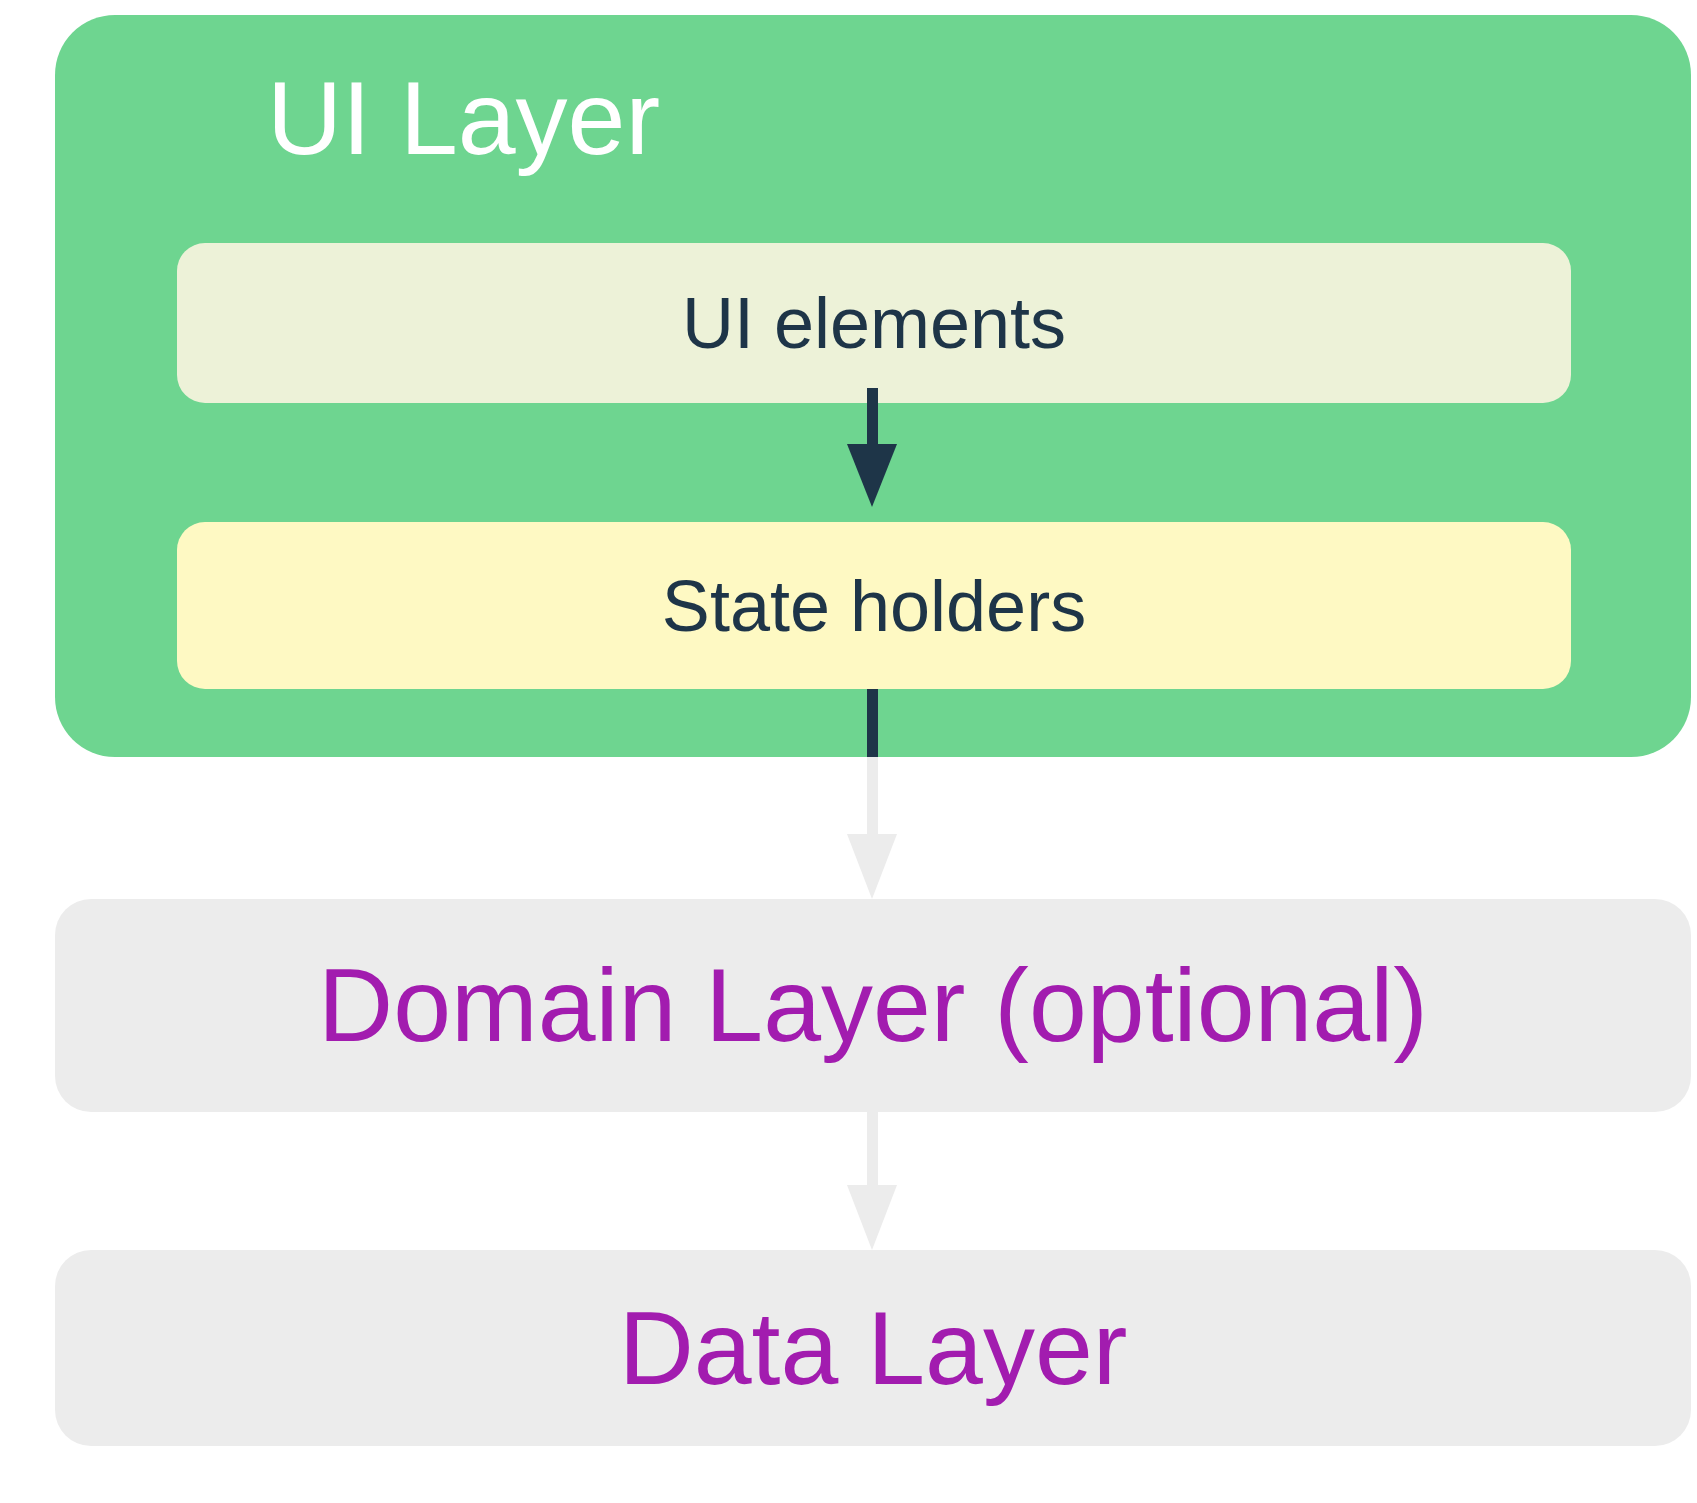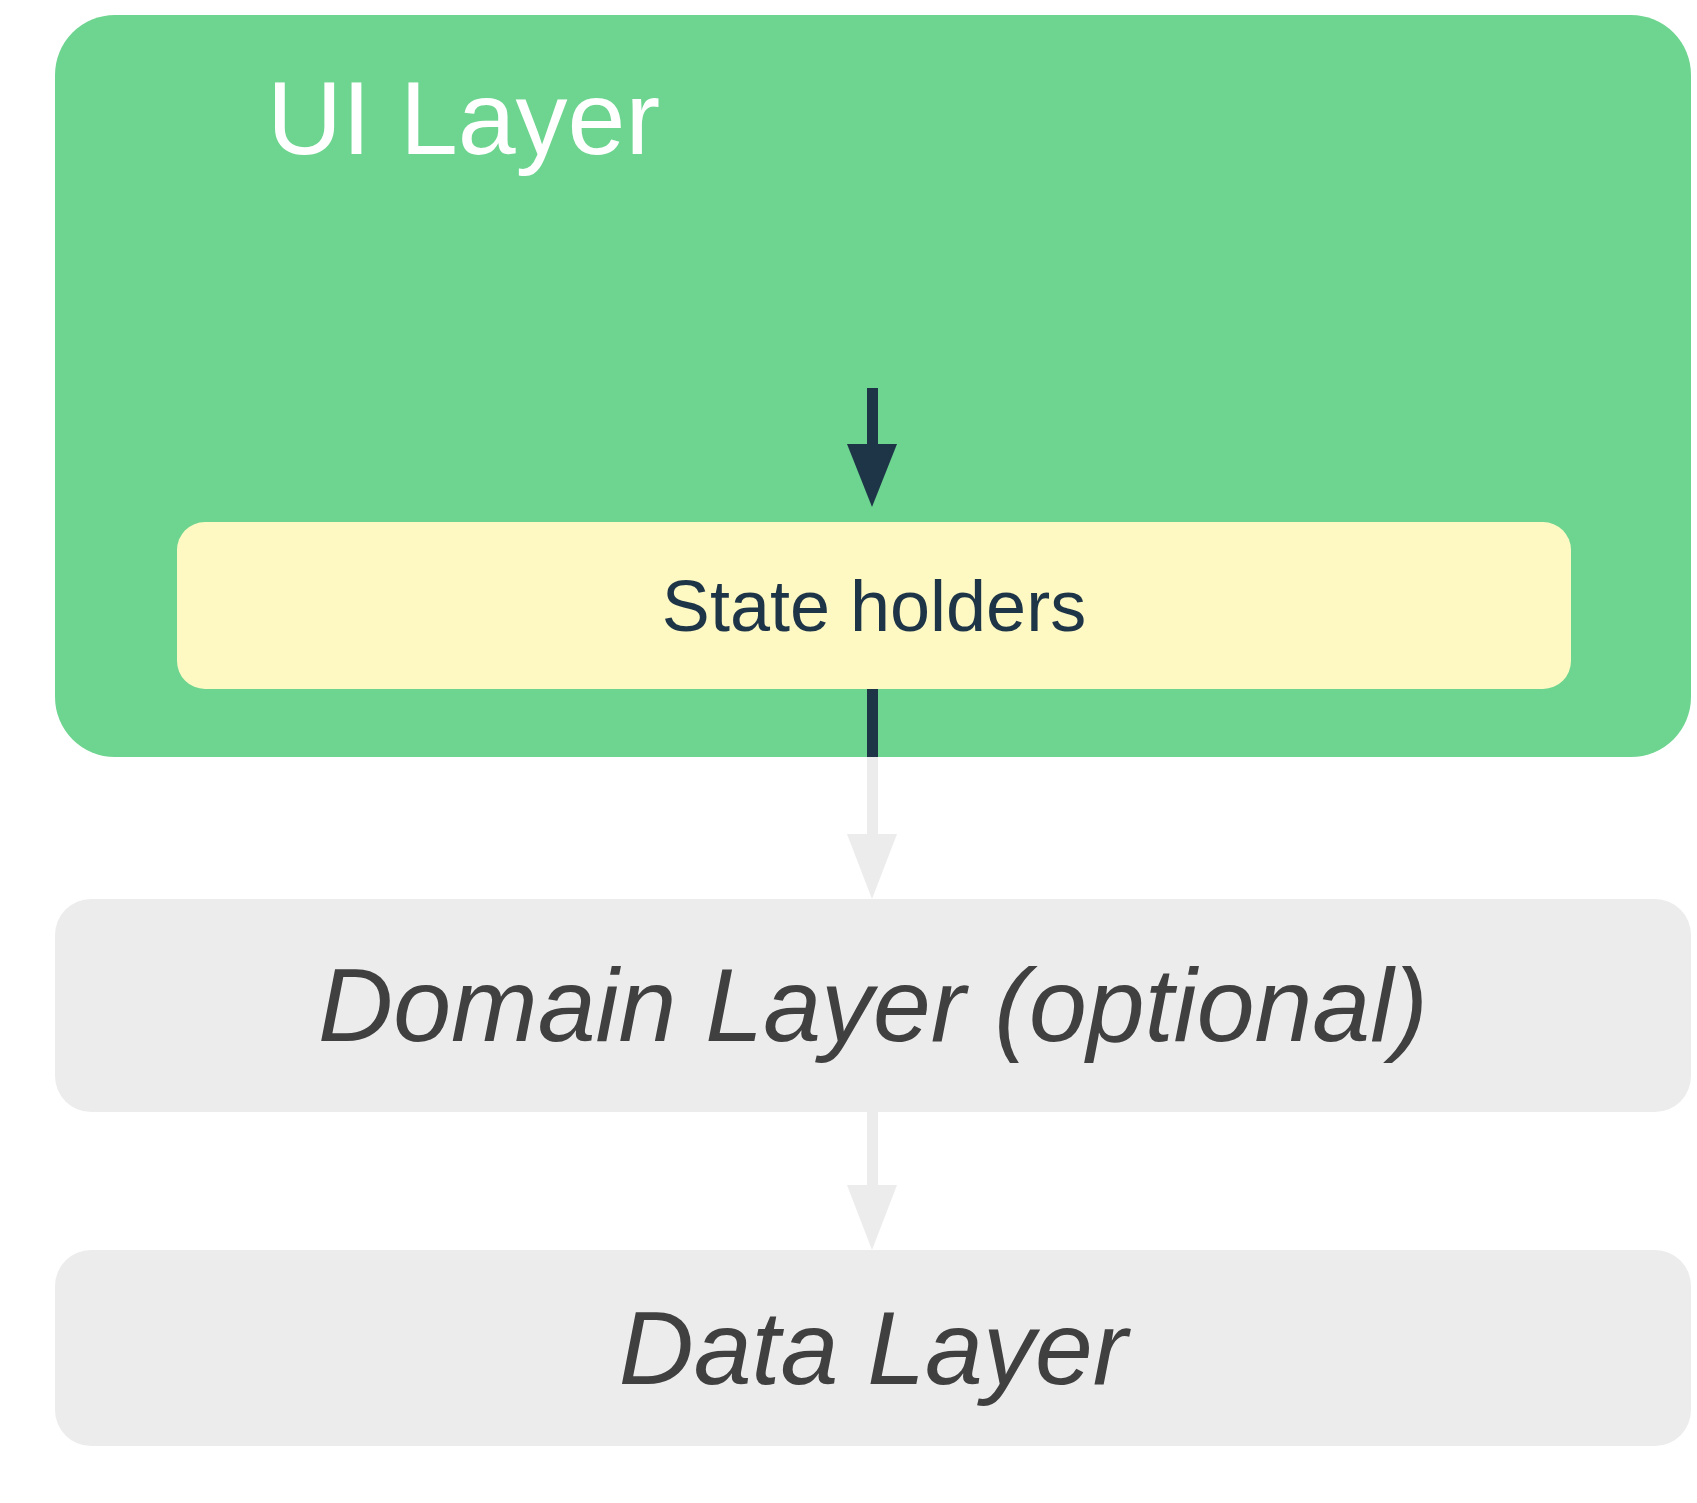--- a/index.html
+++ b/index.html
@@ -108,41 +108,43 @@
   .layer-box {
     position: absolute;
     left: 30px;
     width: 1636px;
     background: #ececec;
     border-radius: 36px;
     display: flex;
     align-items: center;
     justify-content: center;
     font-size: 104px;
-    color: #404040;
+    color: #a21caf;
     white-space: nowrap;
-    font-style: italic;
   }
   .layer-domain {
     top: 899px;
     height: 213px;
   }
   .layer-data {
     top: 1250px;
     height: 196px;
   }
 </style>
 </head>
 <body>
 
 <div class="canvas">
 
   <section class="ui-layer">
     <div class="ui-layer-title">UI Layer</div>
 
+    <div class="chip chip-cream">
+      <span>UI elements</span>
+    </div>
 
     <div class="arrow arrow-1">
       <div class="shaft shaft-navy"></div>
       <div class="head head-navy"></div>
     </div>
 
     <div class="chip chip-blue">
       <span>State holders</span>
     </div>
   </section>

